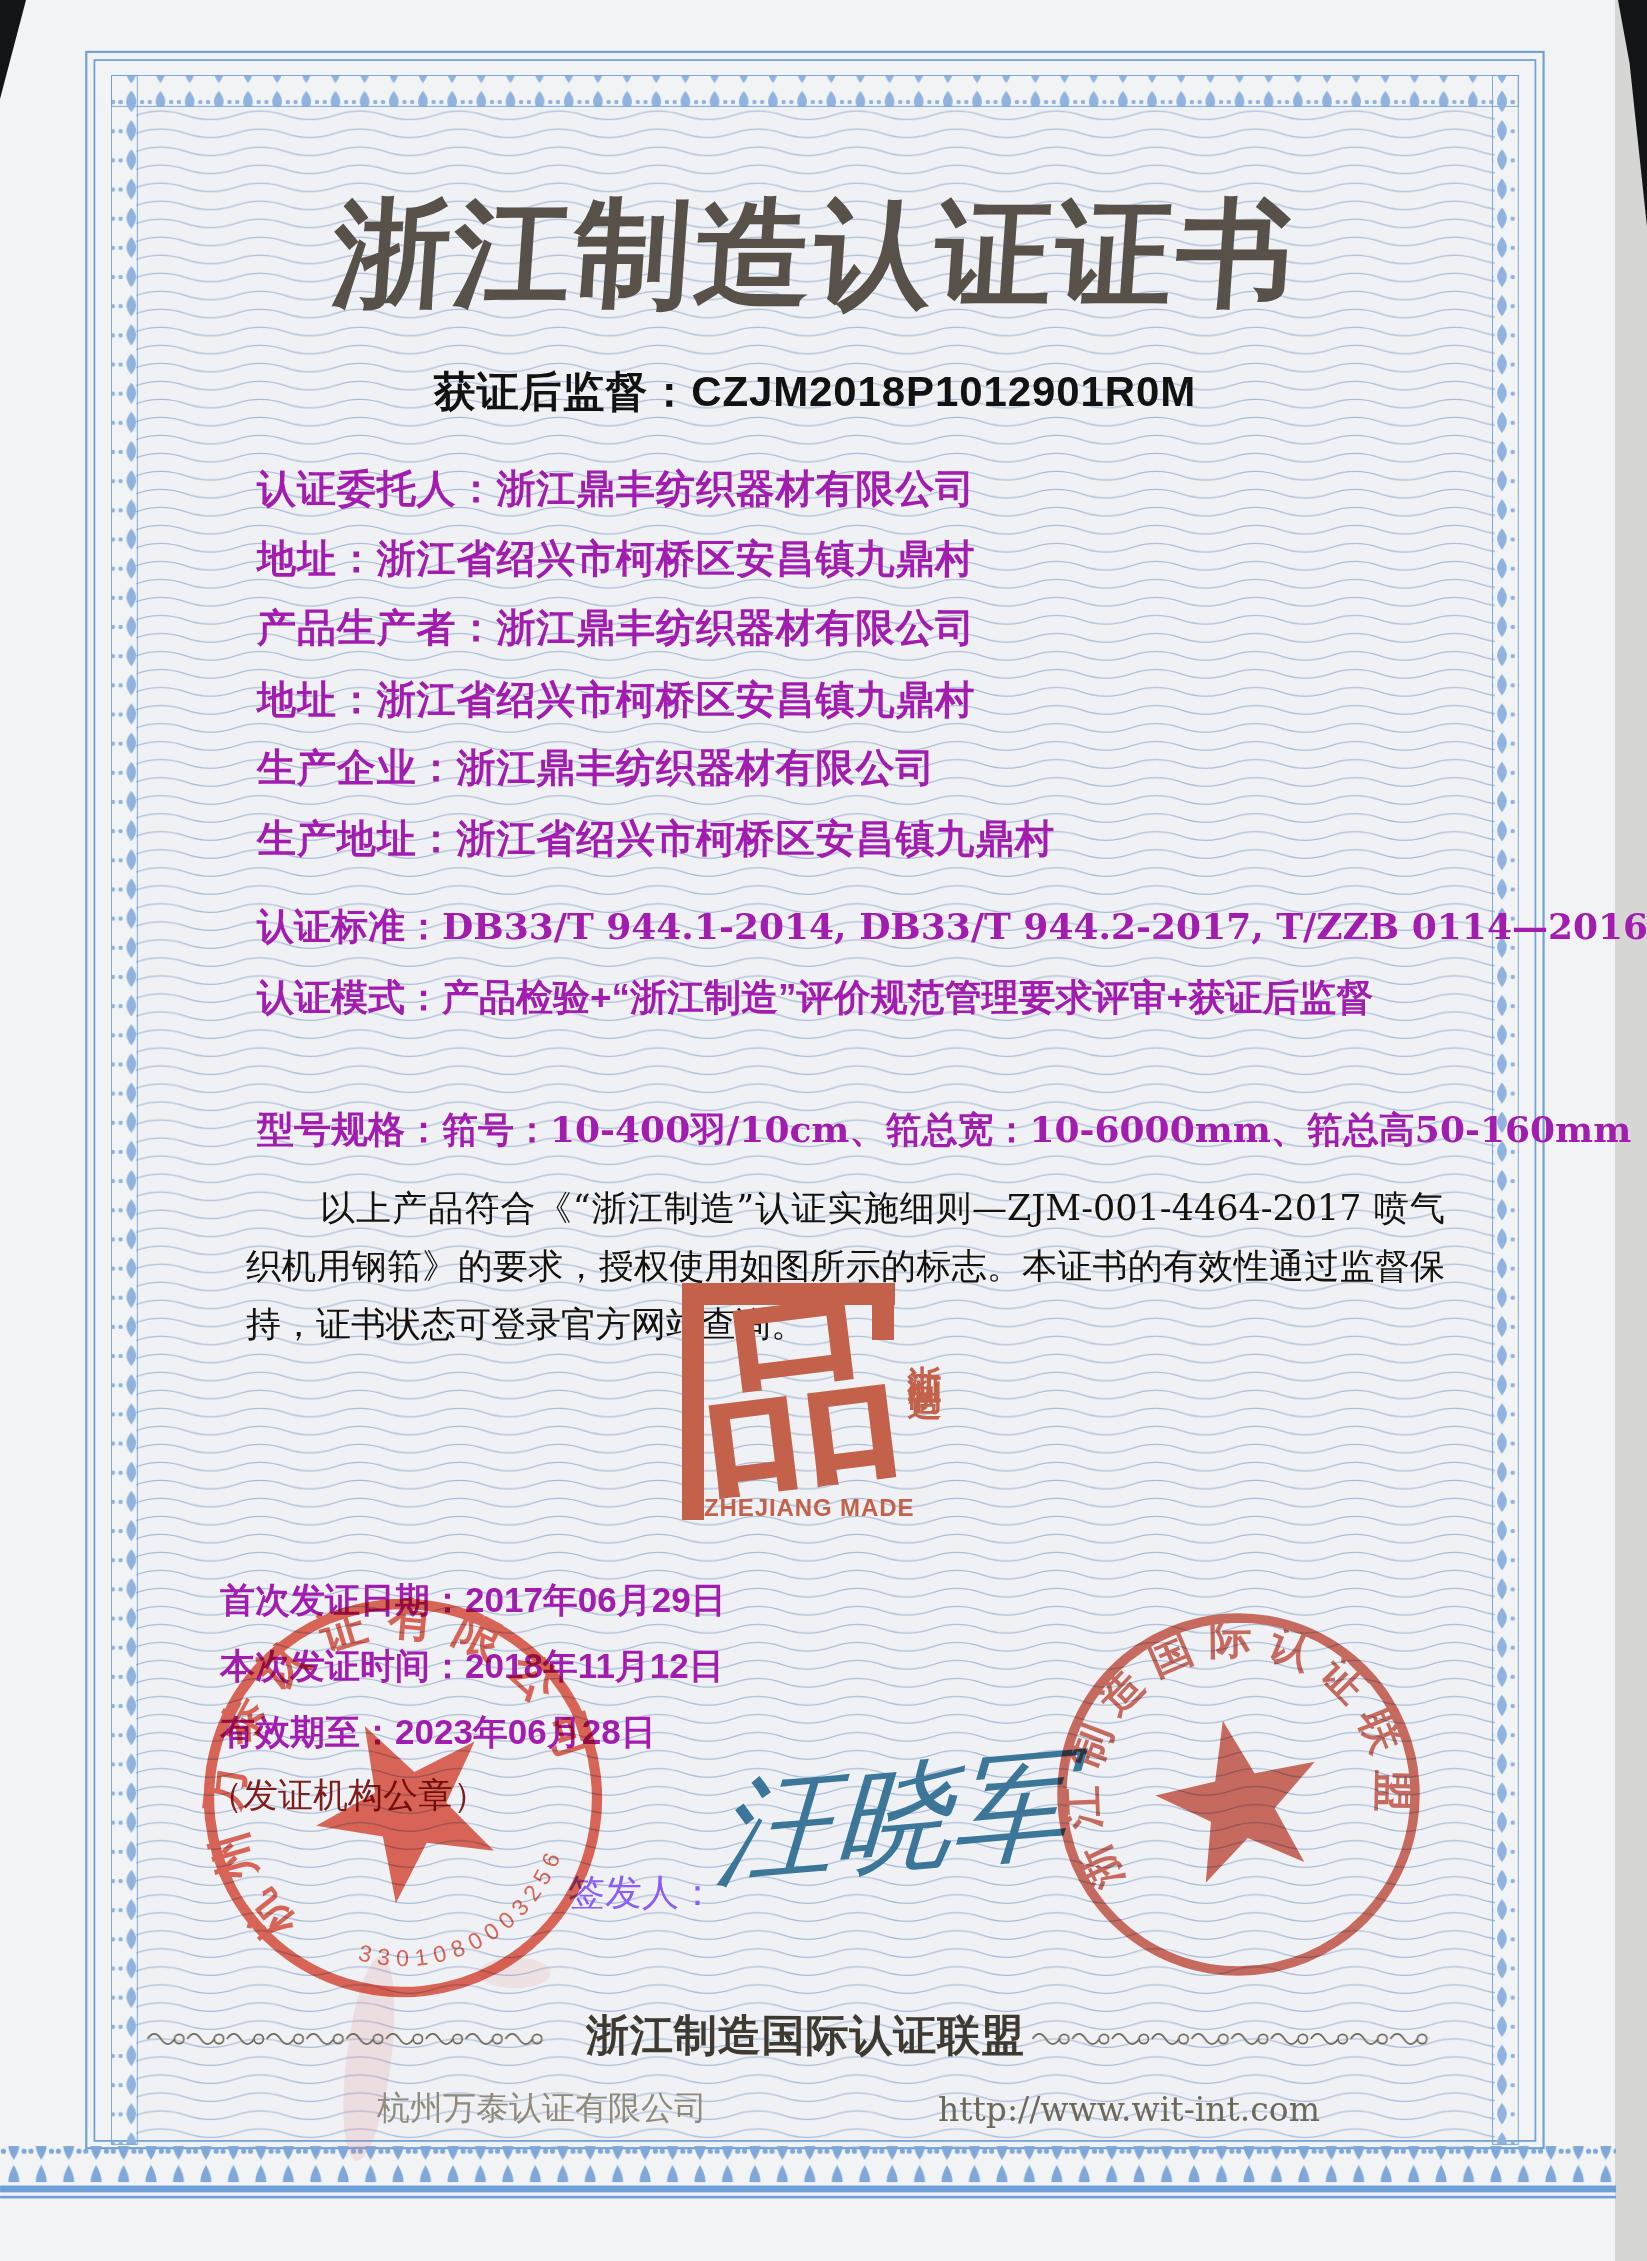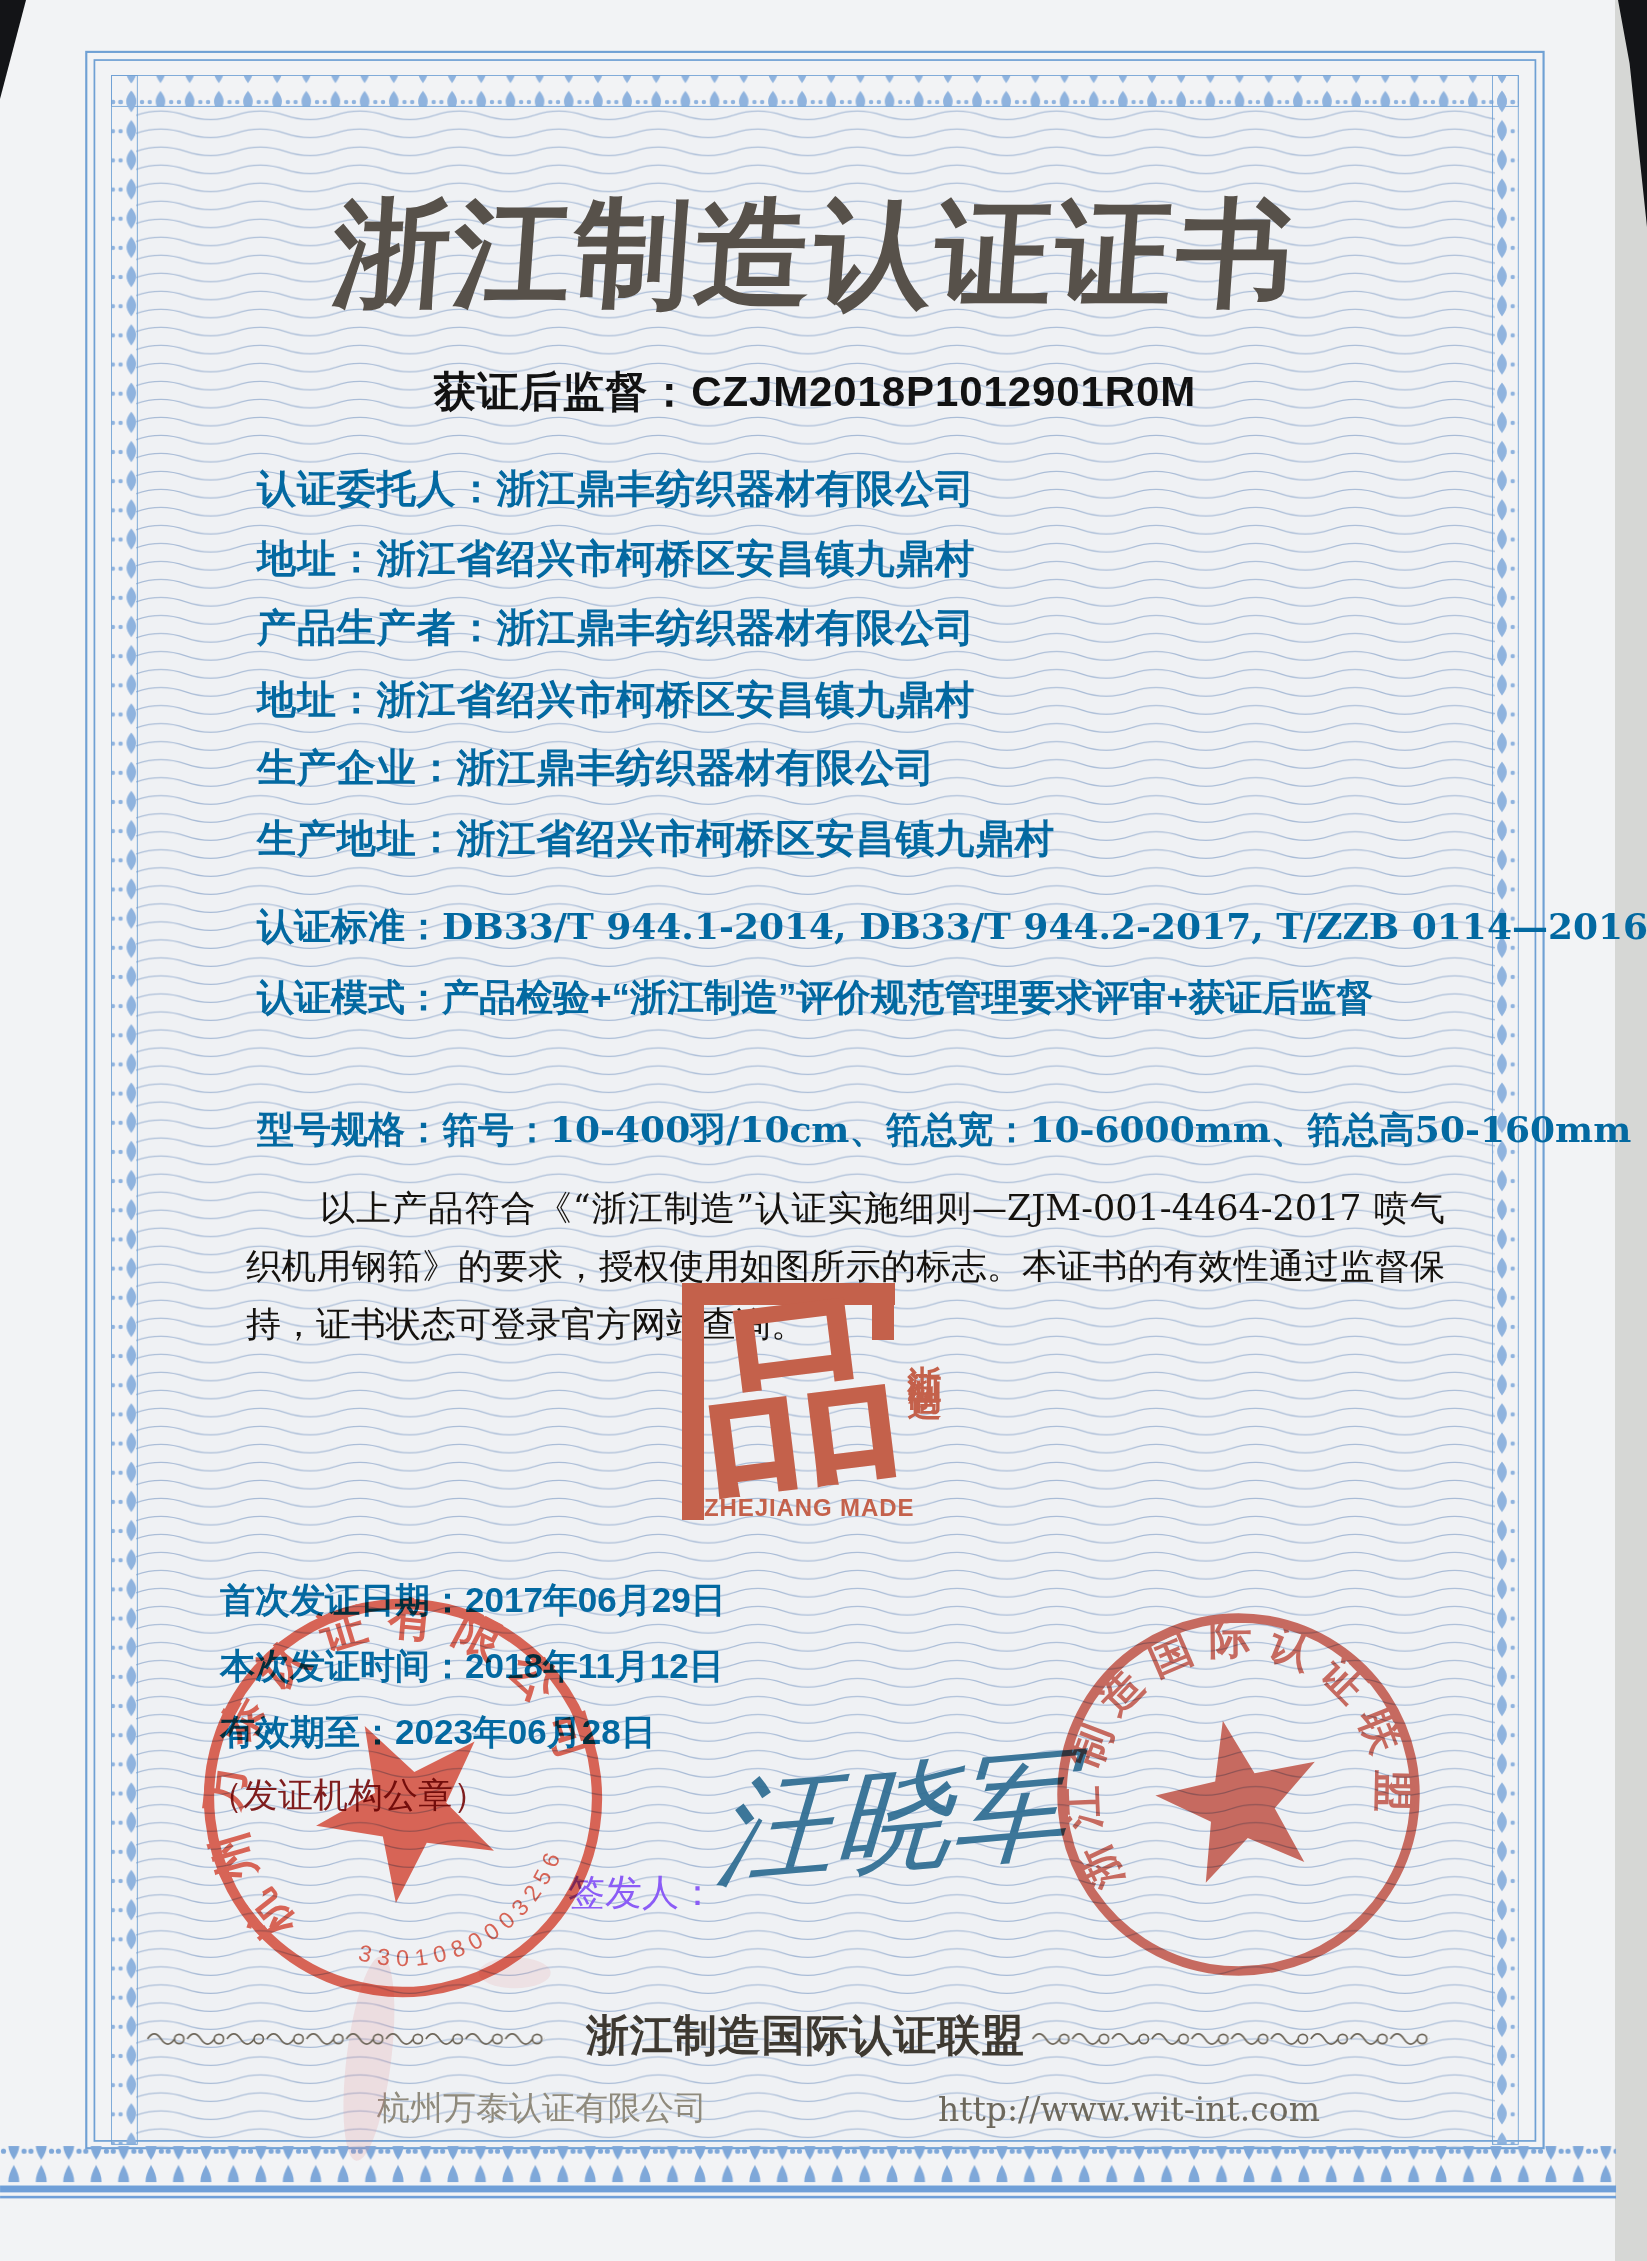--- a/index.html
+++ b/index.html
@@ -7,21 +7,21 @@
         font-family:"Liberation Sans",sans-serif;}
   .scan-strip-right{position:absolute;right:0;top:0;width:32px;height:100%;background:#d6d7d5;}
   .wedge-tl{position:absolute;left:0;top:0;width:26px;height:99px;background:#131417;
             clip-path:polygon(0 0,100% 0,0 100%);}
   .wedge-tr{position:absolute;right:0;top:0;width:29px;height:227px;background:#131417;
             clip-path:polygon(0 0,100% 0,100% 100%,40% 28%);}
   svg.layer{position:absolute;left:0;top:0;}
   .waves{position:absolute;left:136px;top:105px;z-index:0;}
   .decor{z-index:1;}
   .content{position:absolute;left:0;top:0;width:1647px;height:2261px;z-index:2;}
-  .line{position:absolute;white-space:nowrap;color:#0369a1;}
+  .line{position:absolute;white-space:nowrap;color:#a21caf;}
   .lab{font-weight:bold;}
   .cert-title{position:absolute;left:86px;width:1458px;top:176px;text-align:center;
       font-family:"DejaVu Serif",serif;font-weight:bold;font-size:117px;letter-spacing:3.4px;
       color:#57514a;transform:skewX(-4deg);}
   .cert-no{position:absolute;left:86px;width:1458px;top:364px;text-align:center;
       font-size:42px;font-weight:bold;color:#121212;letter-spacing:0.9px;}
   .field{font-size:39px;font-weight:bold;letter-spacing:0.9px;left:257px;}
   .spec{font-size:37px;left:257px;}
   .spec .lab{font-weight:bold;}
   .v-serif{font-family:"DejaVu Serif",serif;font-weight:bold;font-size:36px;}

